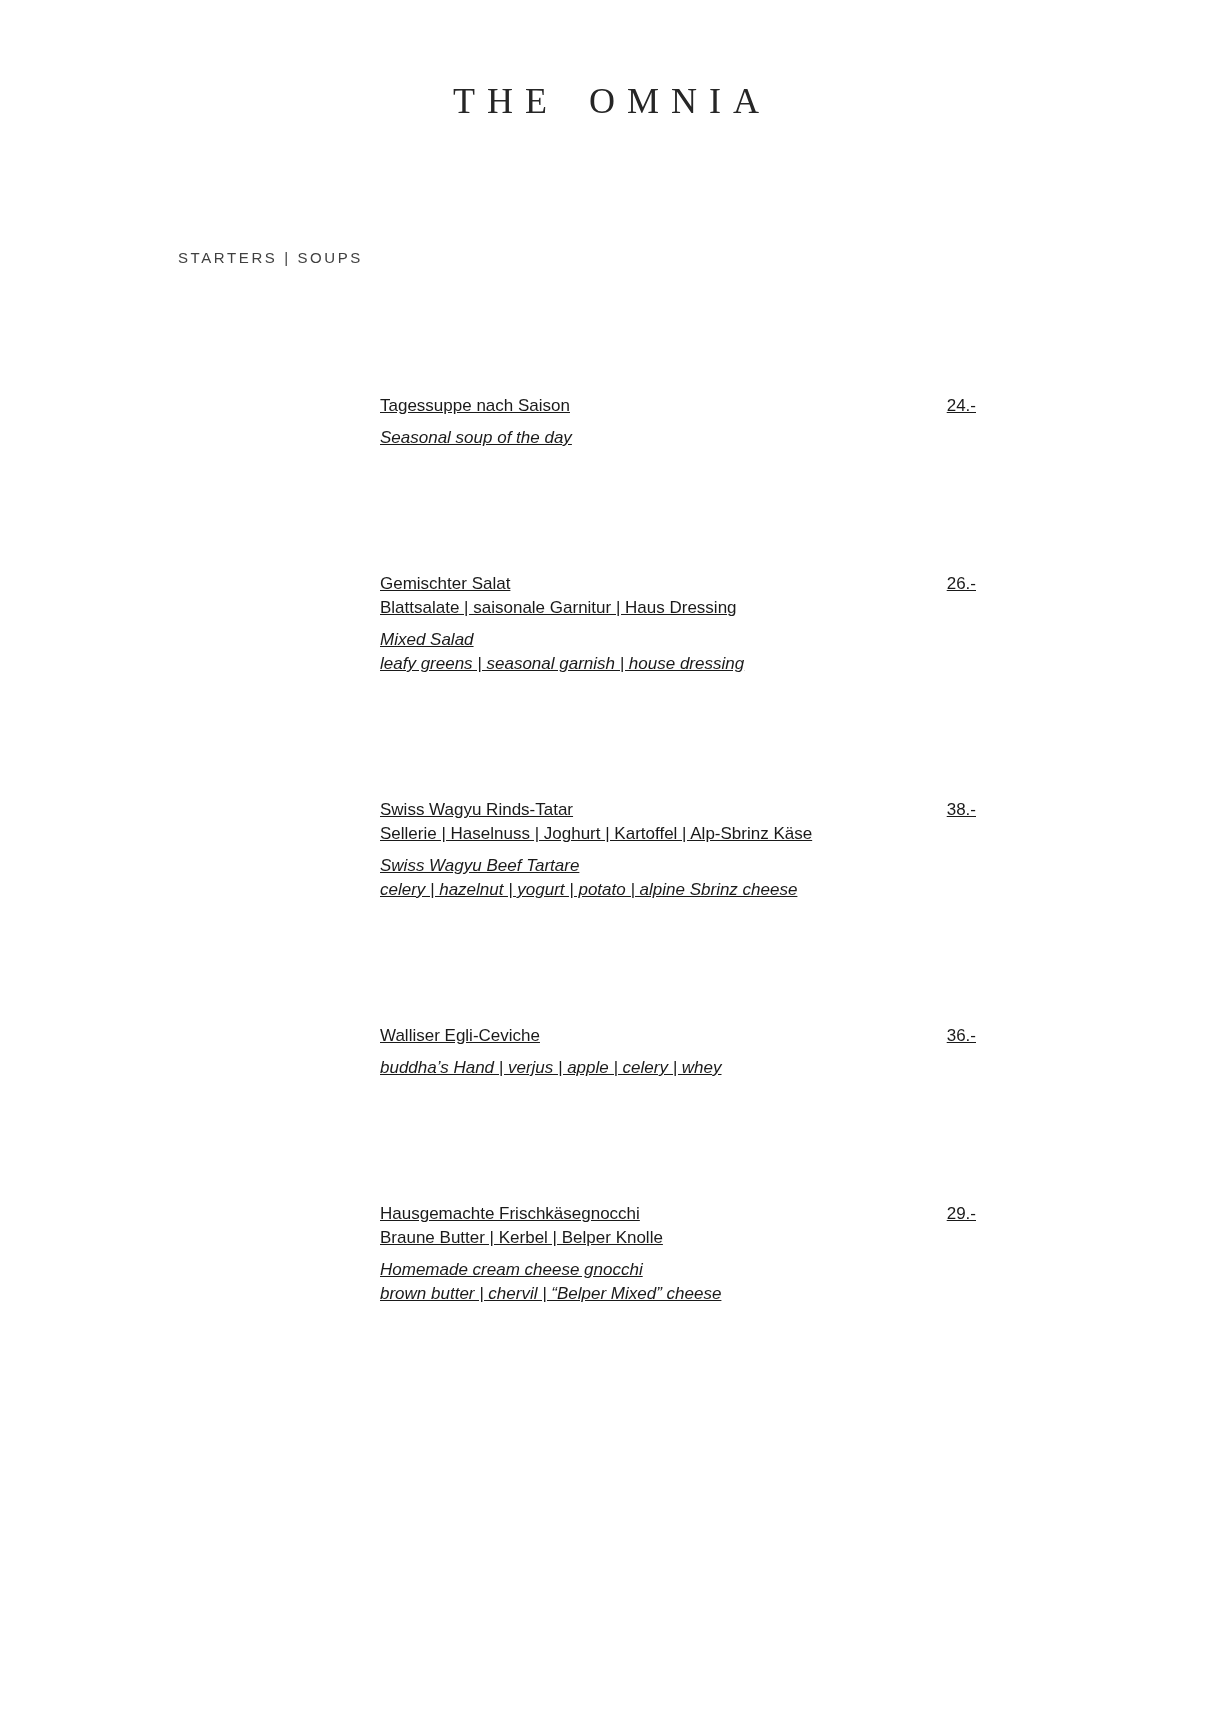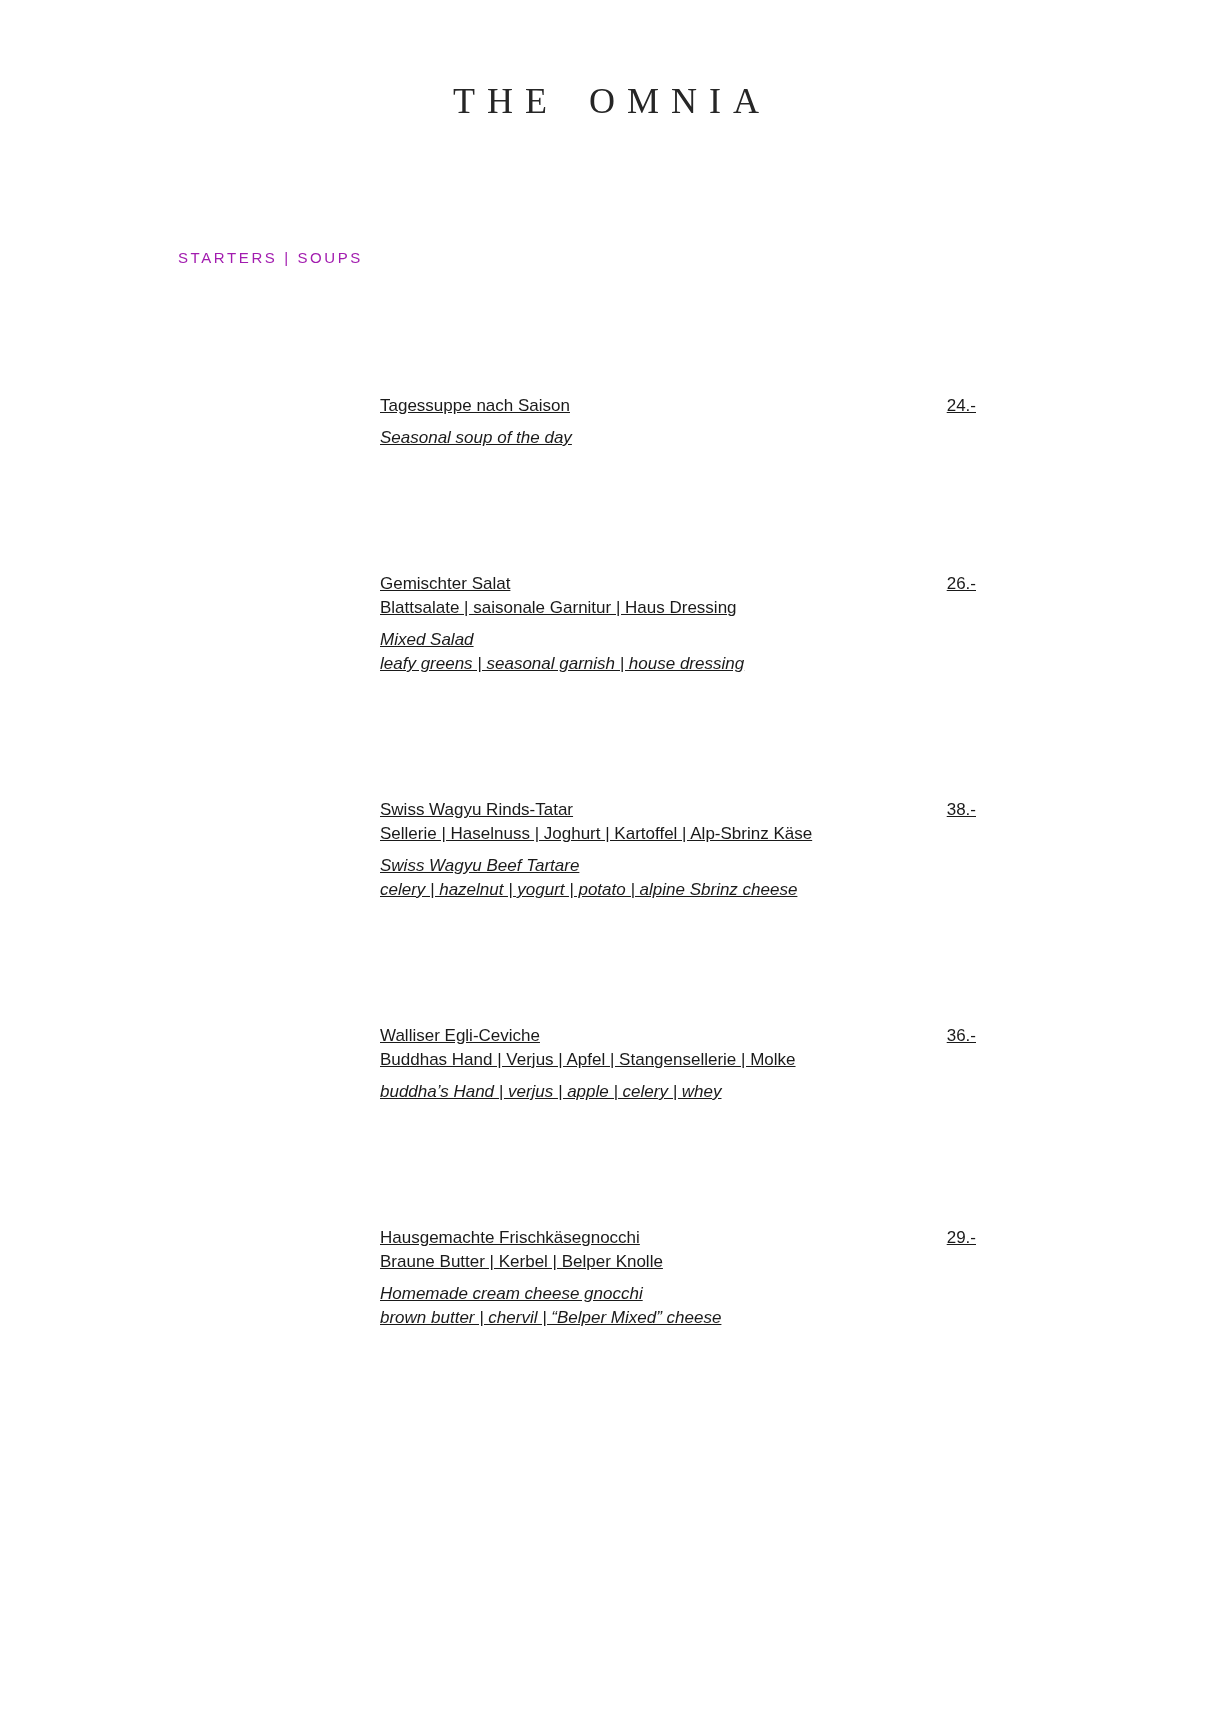--- a/index.html
+++ b/index.html
@@ -31,21 +31,21 @@
     color: #262626;
     white-space: nowrap;
   }
   .section-label {
     position: absolute;
     left: 178px;
     top: 249px;
     font-size: 15px;
     font-weight: 400;
     letter-spacing: 2.6px;
-    color: #a21caf;
+    color: #404040;
     white-space: nowrap;
   }
   .menu {
     position: absolute;
     left: 380px;
     top: 394px;
     width: 596px;
     text-decoration: underline;
   }
   .item {
@@ -130,21 +130,20 @@
       <div class="en">
         <div class="line">Swiss Wagyu Beef Tartare</div>
         <div class="line">celery | hazelnut | yogurt | potato | alpine Sbrinz cheese</div>
       </div>
     </div>
 
     <div class="item">
       <div class="row">
         <div class="de">
           <div class="line">Walliser Egli-Ceviche</div>
-          <div class="line">Buddhas Hand | Verjus | Apfel | Stangensellerie | Molke</div>
         </div>
         <div class="price">36.-</div>
       </div>
       <div class="en">
         <div class="line">buddha’s Hand | verjus | apple | celery | whey</div>
       </div>
     </div>
 
     <div class="item">
       <div class="row">

